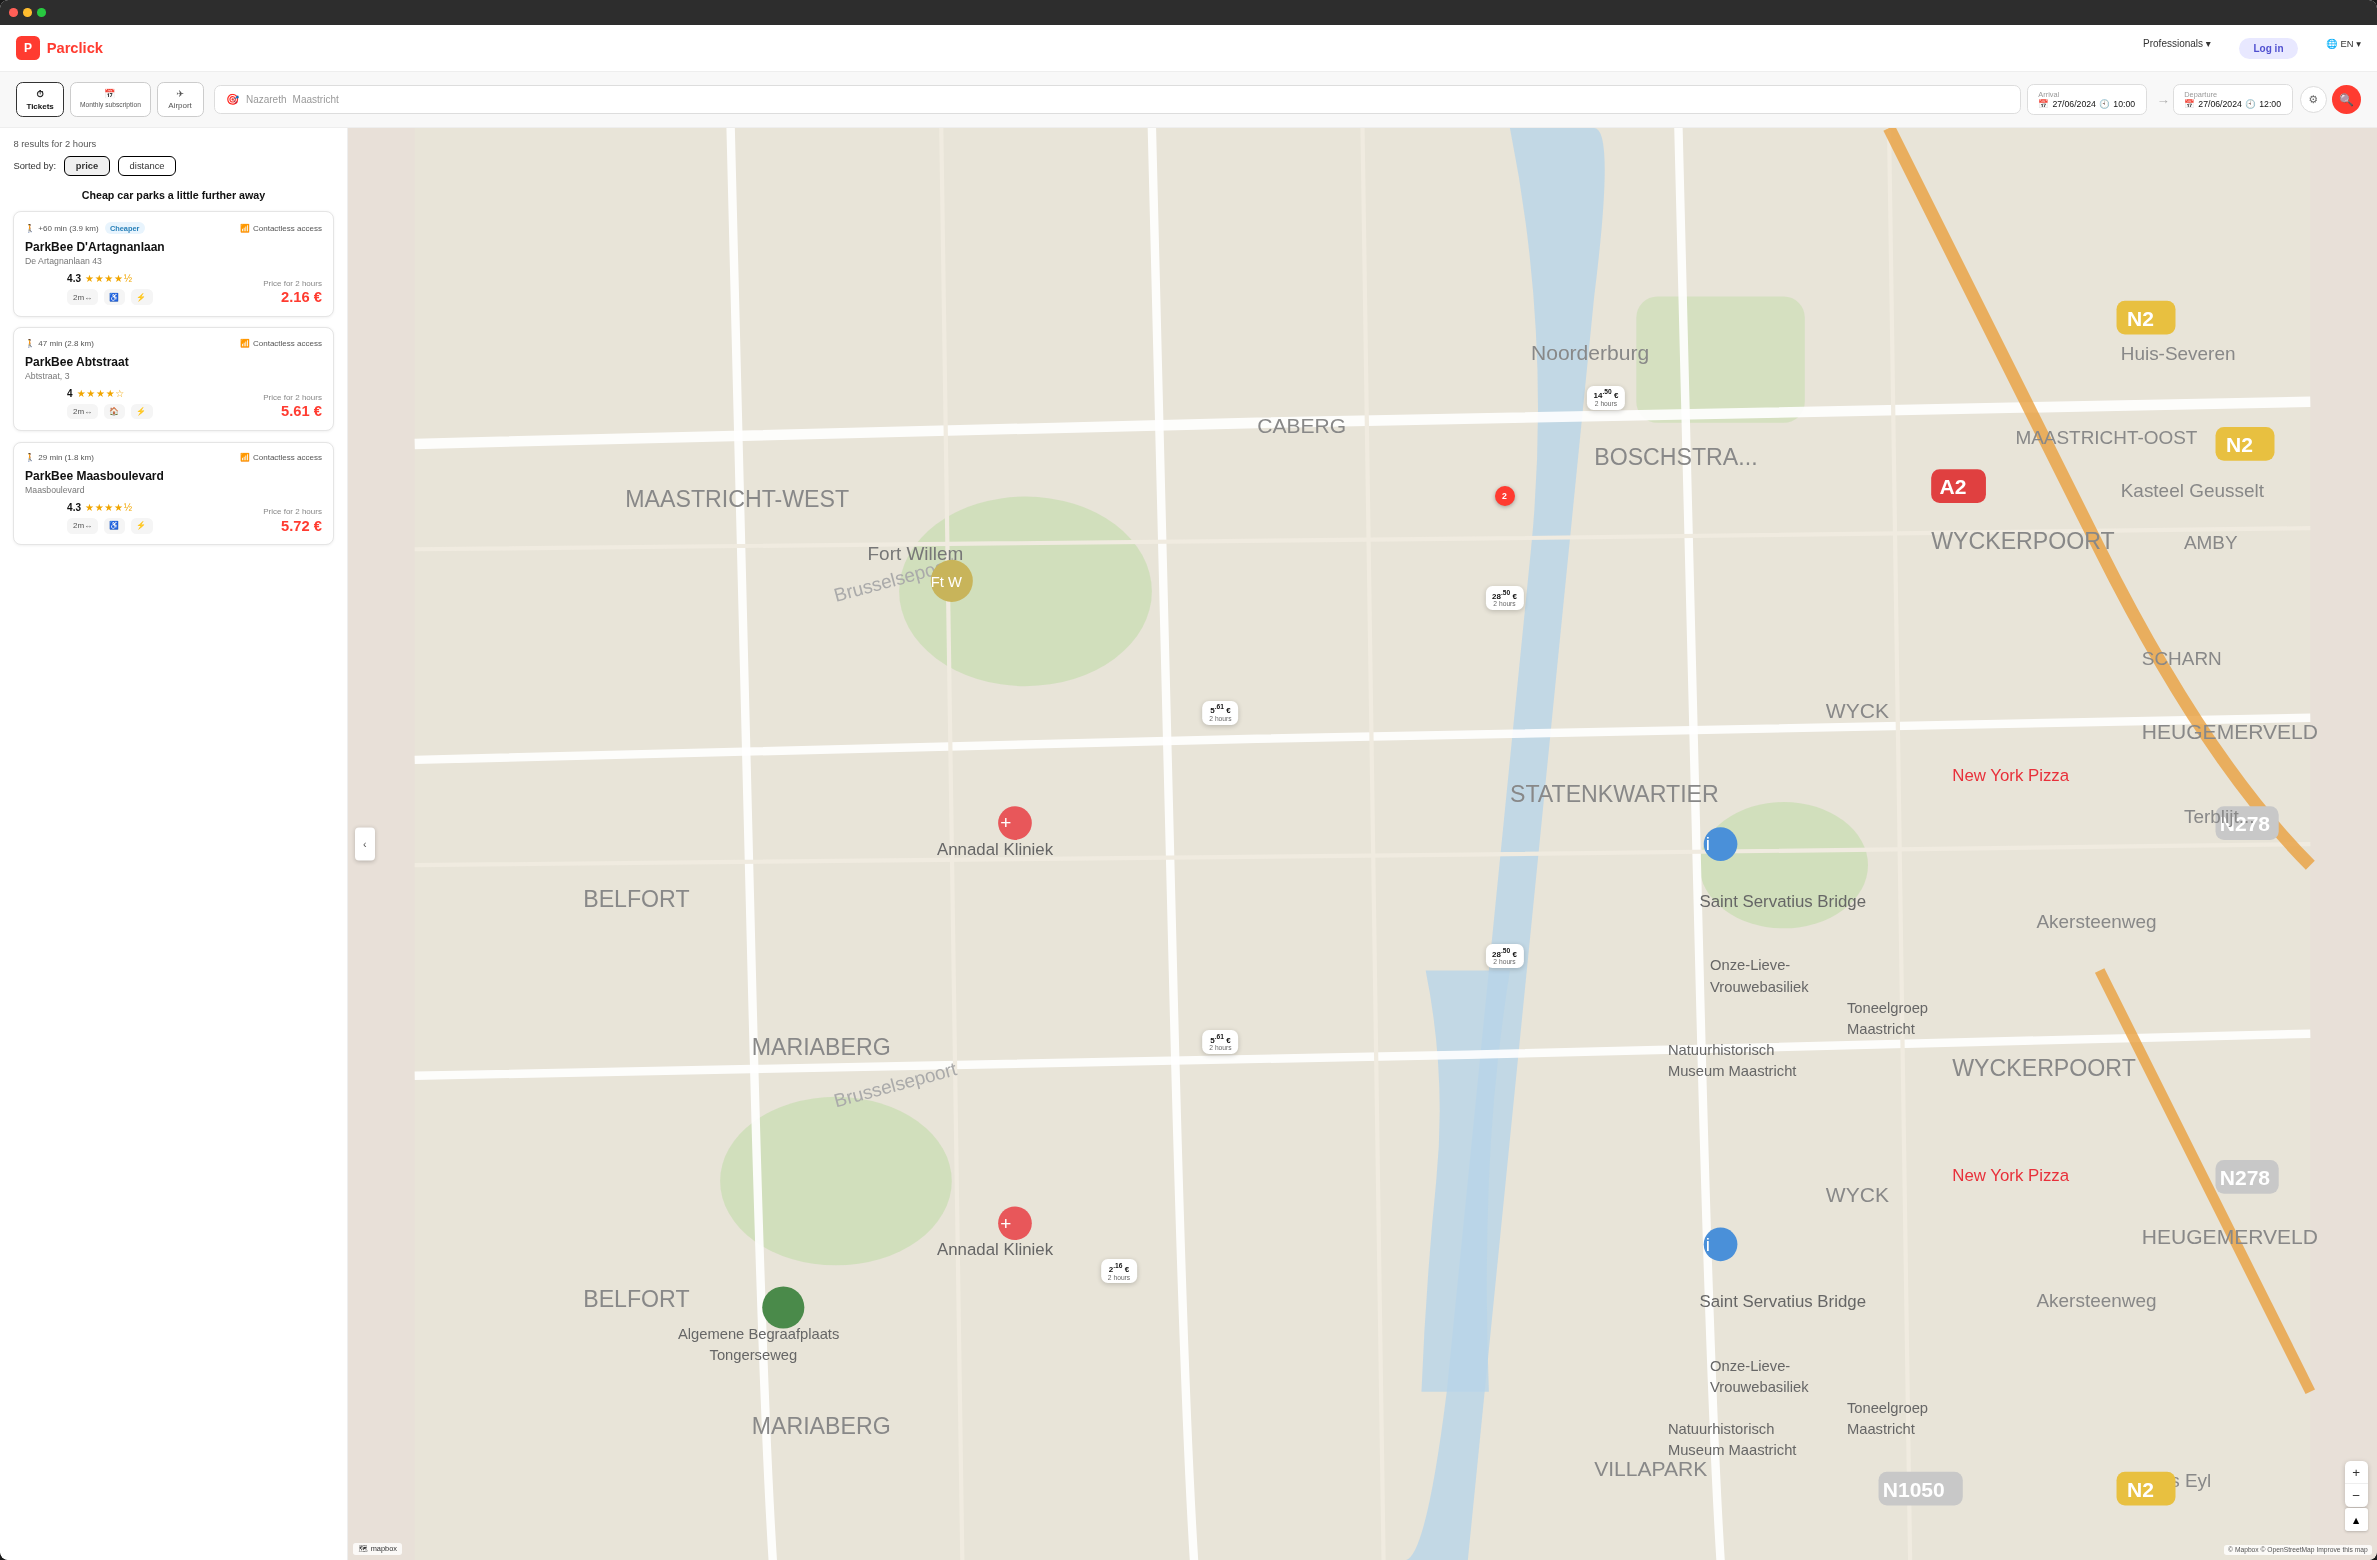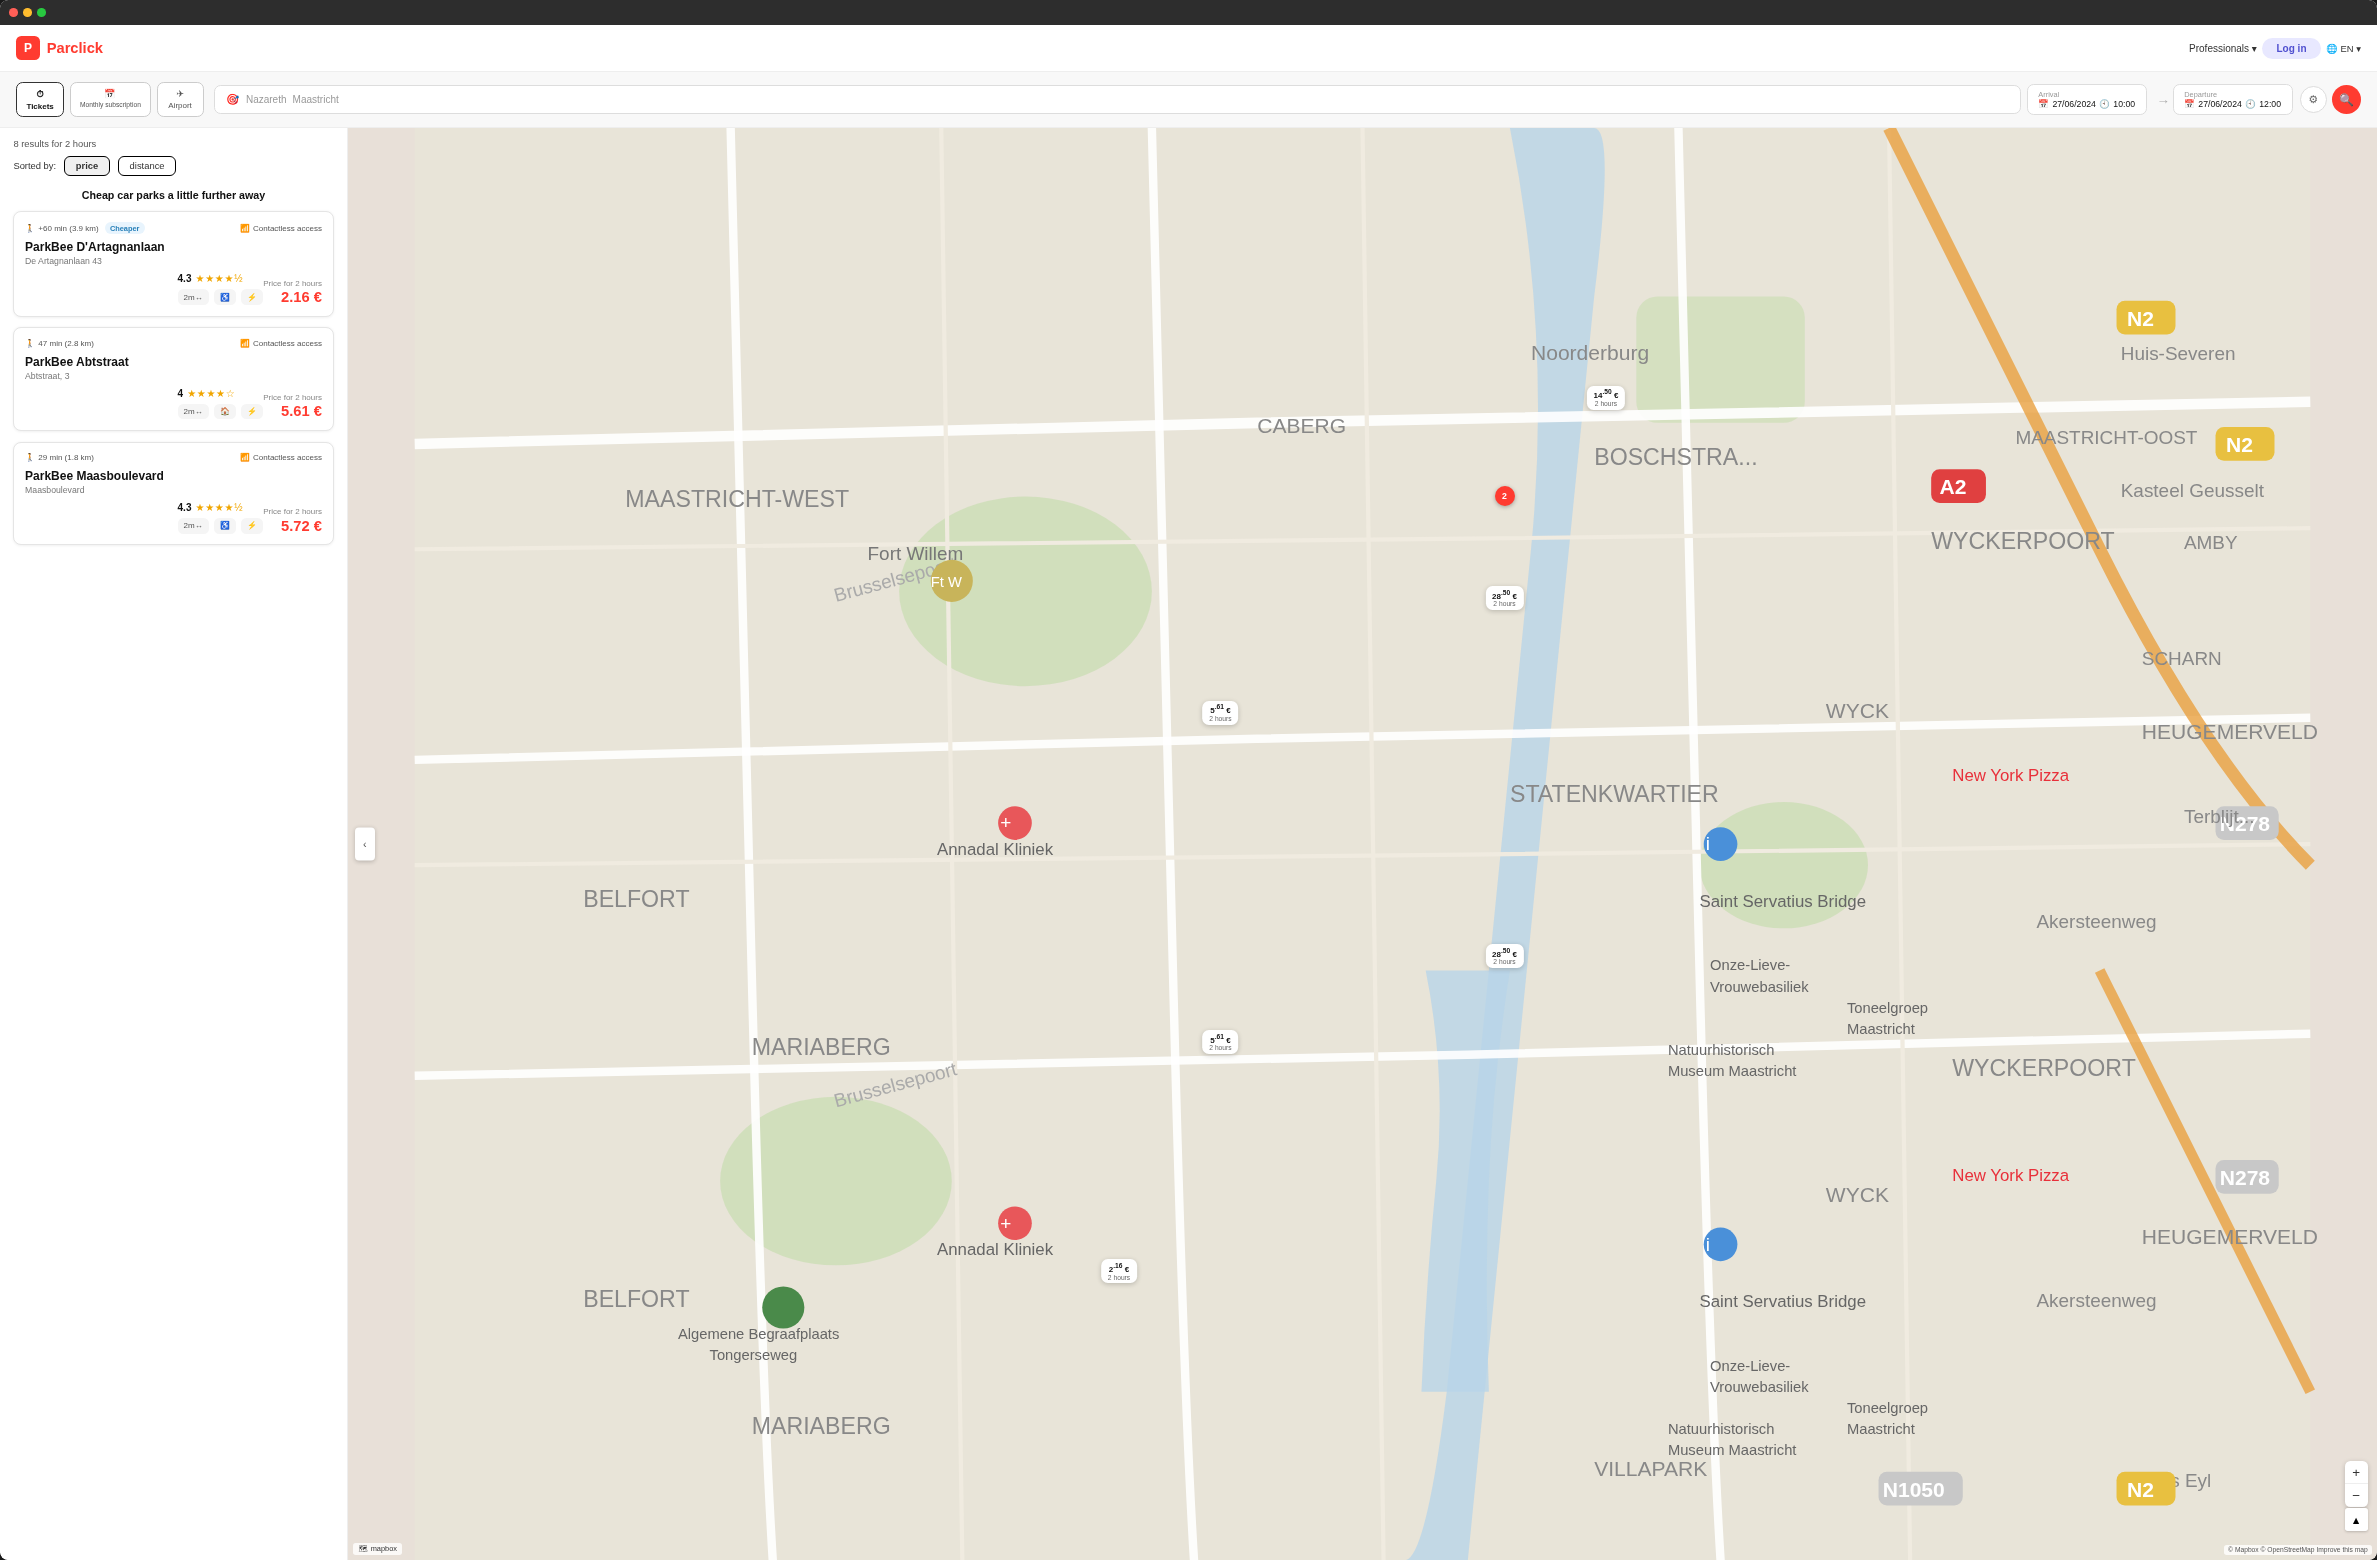--- a/index.html
+++ b/index.html
@@ -12,21 +12,21 @@
     .titlebar-btn { width: 8.7px; height: 8.7px; border-radius: 50%; }
     .btn-close { background: #ff5f57; }
     .btn-min { background: #febc2e; }
     .btn-max { background: #28c840; }
     
     
     .header { background: #fff; border-bottom: 0.7px solid #eee; padding: 0 16px; height: 47px; display: flex; align-items: center; justify-content: space-between; flex-shrink: 0; }
     .logo { display: flex; align-items: center; gap: 6.7px; }
     .logo-icon { background: #ff3b30; color: #fff; width: 24px; height: 24px; border-radius: 5.3px; display: flex; align-items: center; justify-content: center; font-size: 12px; font-weight: bold; }
     .logo-text { color: #ff3b30; font-size: 14.7px; font-weight: 700; }
-    .header-right { display: flex; align-items: center; gap: 5px; }
+    .header-right { display: flex; align-items: flex-start; gap: 28px; }
     .nav-professionals { color: #333; font-size: 10px; cursor: pointer; display: flex; align-items: center; gap: 2.7px; }
     .btn-login { background: #e8e8ff; color: #5050d0; border: none; padding: 5.3px 14.7px; border-radius: 13.4px; font-size: 10px; font-weight: 600; cursor: pointer; }
     .lang-switcher { color: #333; font-size: 9.4px; display: flex; align-items: center; gap: 2.7px; cursor: pointer; }
     
     
     .search-bar { background: #f8f8f8; border-bottom: 0.7px solid #eee; padding: 9.4px 16px; display: flex; align-items: center; gap: 0; flex-shrink: 0; }
     .tab-group { display: flex; gap: 5.3px; margin-right: 10.7px; }
     .tab { border: 1px solid #ccc; background: #fff; border-radius: 6.7px; padding: 5.3px 9.4px; font-size: 8px; color: #555; cursor: pointer; display: flex; flex-direction: column; align-items: center; gap: 2px; min-width: 47px; }
     .tab.active { border-color: #333; color: #111; font-weight: 600; }
     .tab-icon { font-size: 9.4px; }
@@ -56,21 +56,21 @@
     
     .section-title { font-size: 10.7px; font-weight: 700; color: #111; text-align: center; margin-bottom: 9.4px; }
     
     .parking-card { background: #fff; border: 0.7px solid #e5e5e5; border-radius: 8px; padding: 10.7px; margin-bottom: 10.7px; box-shadow: 0 0.7px 2.7px rgba(0,0,0,0.06); }
     .card-meta { display: flex; justify-content: space-between; align-items: center; margin-bottom: 6.7px; }
     .walk-info { font-size: 8px; color: #555; display: flex; align-items: center; gap: 3.3px; }
     .cheaper-badge { background: #e8f4fd; color: #2980b9; border-radius: 8px; padding: 1.3px 5.3px; font-size: 7.4px; font-weight: 600; margin-left: 2.7px; }
     .contactless { font-size: 8px; color: #555; display: flex; align-items: center; gap: 2.7px; }
     .card-name { font-size: 12px; font-weight: 700; color: #111; margin-bottom: 2px; }
     .card-address { font-size: 8.7px; color: #777; margin-bottom: 6.7px; }
-    .card-bottom { display: flex; align-items: flex-end; justify-content: flex-end; }
+    .card-bottom { display: flex; align-items: flex-end; justify-content: space-between; margin-left: 42px; }
     .rating-row { display: flex; align-items: center; gap: 4px; }
     .rating-num { font-size: 10px; font-weight: 700; color: #111; }
     .stars { color: #f0a500; font-size: 10px; letter-spacing: 0.7px; }
     .amenities { display: flex; gap: 5.3px; margin-top: 5.3px; }
     .amenity { background: #f5f5f5; border-radius: 5.3px; padding: 3.3px 6px; font-size: 8px; color: #555; display: flex; align-items: center; gap: 2.7px; }
     .price-block { text-align: right; }
     .price-for { font-size: 8px; color: #888; margin-bottom: 1.3px; }
     .price-value { font-size: 14.7px; font-weight: 700; color: #ff3b30; }
 
     

